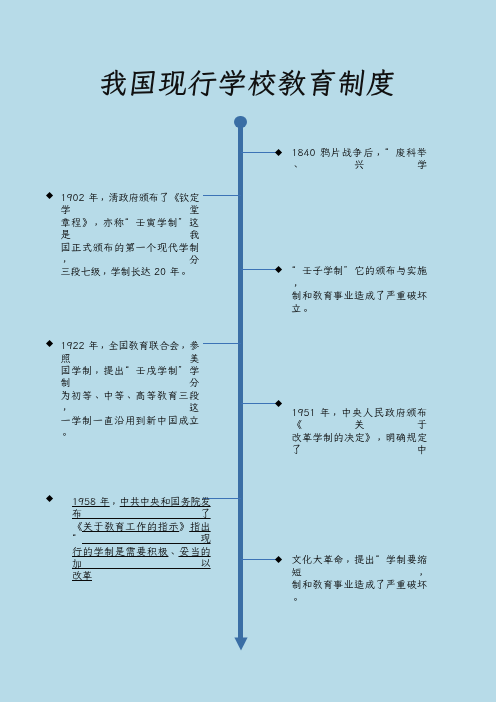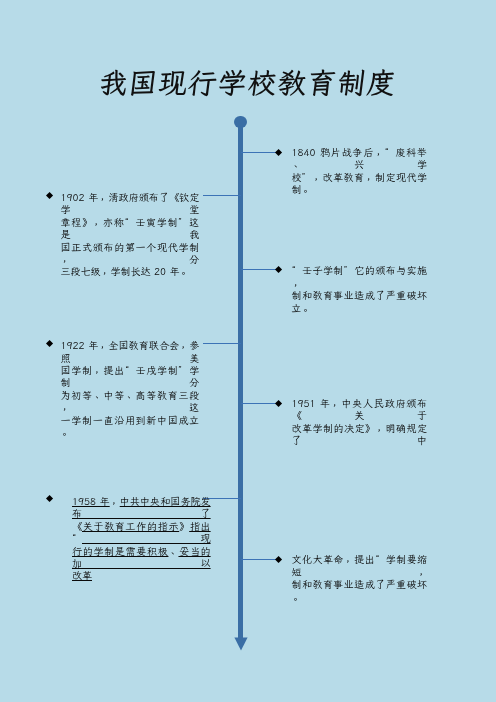--- a/index.html
+++ b/index.html
@@ -36,21 +36,20 @@
   <div class="axis"></div>
   <svg class="axis-arrow" viewBox="0 0 14 14">
     <polygon points="0.4,0.6 13.6,0.6 7,13.4" fill="#3a6ea5"></polygon>
   </svg>
   <div id="items">
       <div class="item">
         <div class="conn" style="left: 240.5px; width: 37.5px; top: 152.2px;"></div>
         <div class="dia" style="left: 276.2px; top: 149.65px;"></div>
         <div class="txt" style="left: 291.5px; top: 146.8px;">
           <div>1840 鸦片战争后<span class="fw"><i>，</i></span><span class="fw op"><i>“</i></span>废科举<span class="fw"><i>、</i></span>兴学</div>
-          <div class="last">校<span class="fw br"><i>”</i></span><span class="fw"><i>，</i></span>改革教育<span class="fw"><i>，</i></span>制定现代学制<span class="fw"><i>。</i></span></div>
         </div>
       </div>
       <div class="item">
         <div class="conn" style="left: 203px; width: 37.5px; top: 195.2px;"></div>
         <div class="dia" style="left: 46.7px; top: 192.65px;"></div>
         <div class="txt lf" style="left: 60.6px; top: 191.9px;">
           <div>1902 年<span class="fw"><i>，</i></span>清政府颁布了<span class="fw op"><i>《</i></span>钦定学堂</div>
           <div>章程<span class="fw br"><i>》</i></span><span class="fw"><i>，</i></span>亦称<span class="fw op"><i>“</i></span>壬寅学制<span class="fw br"><i>”</i></span>这是我</div>
           <div>国正式颁布的第一个现代学制<span class="fw"><i>，</i></span>分</div>
           <div class="last">三段七级<span class="fw"><i>，</i></span>学制长达 20 年<span class="fw"><i>。</i></span></div>
@@ -71,21 +70,21 @@
         <div class="txt lf" style="left: 60.6px; top: 340.1px;">
           <div>1922 年<span class="fw"><i>，</i></span>全国教育联合会<span class="fw"><i>，</i></span>参照美</div>
           <div>国学制<span class="fw"><i>，</i></span>提出<span class="fw op"><i>“</i></span>壬戌学制<span class="fw br"><i>”</i></span>学制分</div>
           <div>为初等<span class="fw"><i>、</i></span>中等<span class="fw"><i>、</i></span>高等教育三段<span class="fw"><i>，</i></span>这</div>
           <div class="last">一学制一直沿用到新中国成立<span class="fw"><i>。</i></span></div>
         </div>
       </div>
       <div class="item">
         <div class="conn" style="left: 240.5px; width: 37.5px; top: 403.3px;"></div>
         <div class="dia" style="left: 276.2px; top: 400.75px;"></div>
-        <div class="txt" style="left: 291.5px; top: 398px;">
+        <div class="txt" style="left: 291.5px; top: 407px;">
           <div>1951 年<span class="fw"><i>，</i></span>中央人民政府颁布<span class="fw op"><i>《</i></span>关于</div>
           <div>改革学制的决定<span class="fw br"><i>》</i></span><span class="fw"><i>，</i></span>明确规定了中</div>
         </div>
       </div>
       <div class="item">
         <div class="conn" style="left: 203px; width: 37.5px; top: 498.2px;"></div>
         <div class="dia" style="left: 46.7px; top: 495.65px;"></div>
         <div class="txt lf" style="left: 72px; top: 495.9px; text-decoration: underline;">
           <div>1958 年<span class="fw"><i>，</i></span>中共中央和国务院发布了</div>
           <div><span class="fw op"><i>《</i></span>关于教育工作的指示<span class="fw br"><i>》</i></span>指出<span class="fw op"><i>“</i></span>现</div>

